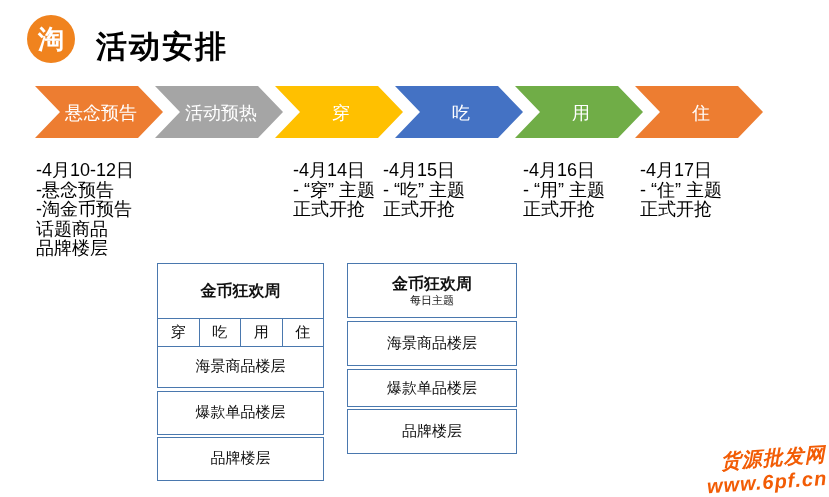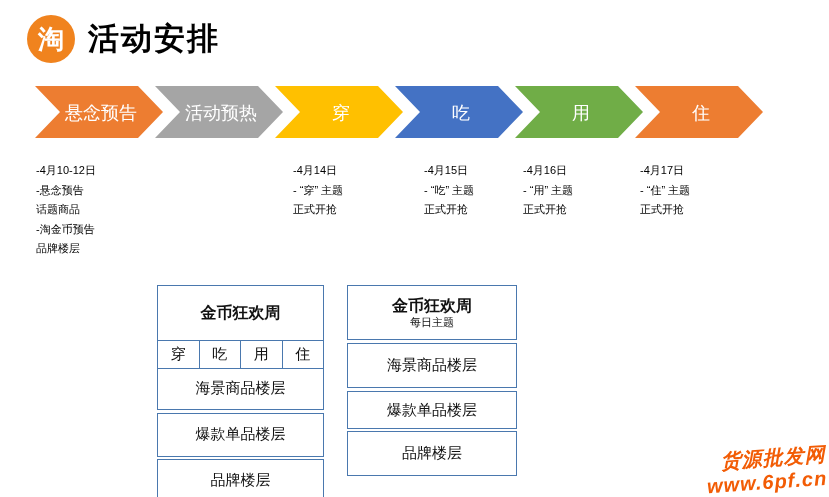--- a/index.html
+++ b/index.html
@@ -2,36 +2,36 @@
 <html><head>
 <meta charset="utf-8">
 <style>
   html,body{margin:0;padding:0;background:#fff;}
   .slide{position:relative;width:829px;height:497px;background:#ffffff;overflow:hidden;
          font-family:"Liberation Sans","DejaVu Sans",sans-serif;}
   
   .logo{position:absolute;left:27px;top:15px;width:48px;height:48px;border-radius:50%;
         background:#f0831e;display:flex;align-items:center;justify-content:center;}
   .logo span{color:#fff;font-size:26px;font-weight:bold;line-height:1;}
-  .title{position:absolute;left:88px;top:18px;margin:0;font-size:31px;font-weight:bold;
+  .title{position:absolute;left:88px;top:18px;margin:8px;font-size:31px;font-weight:bold;
          color:#000;letter-spacing:2px;text-align:right;}
   
   .chevrons{position:absolute;left:35px;top:86px;}
   .chev-label{fill:#ffffff;font-size:18px;text-anchor:middle;dominant-baseline:central;
               font-family:"Liberation Sans","DejaVu Sans",sans-serif;}
   
-  .notes{position:absolute;top:161px;font-size:11px;line-height:19.5px;color:#000;
+  .notes{position:absolute;top:161px;font-size:18px;line-height:19.5px;color:#000;
          white-space:nowrap;}
-  .n1{left:36px}.n2{left:167px}.n3{left:293px}.n4{left:424px}.n5{left:523px}.n6{left:640px}
+  .n1{left:36px}.n2{left:167px}.n3{left:293px}.n4{left:383px}.n5{left:523px}.n6{left:640px}
   
   .tbl{position:absolute;color:#111;}
   .t1{left:157px;top:263px;width:167px;}
   .t2{left:347px;top:263px;width:170px;}
   .trow{box-sizing:border-box;border:1.6px solid #4a78ae;background:#fff;display:flex;
-        align-items:center;justify-content:center;font-size:15px;text-align:center;margin-top:22px;}
+        align-items:center;justify-content:center;font-size:15px;text-align:center;}
   .hdr{font-weight:bold;font-size:16px;}
   .joined{margin-top:-1.6px;}
   .gap3{margin-top:3px;}
   .gap2{margin-top:2px;}
   .hdr-col{flex-direction:column;line-height:1.25;}
   .subttl{font-weight:normal;font-size:11px;}
   .theme-row{padding:0;}
   .theme-cell{flex:1;height:100%;display:flex;align-items:center;justify-content:center;
               border-right:1.6px solid #4a78ae;font-size:15px;}
   .theme-cell:last-child{border-right:none;}
@@ -61,22 +61,22 @@
     <text class="chev-label" x="186" y="27">活动预热</text>
     <text class="chev-label" x="306" y="27">穿</text>
     <text class="chev-label" x="426" y="27">吃</text>
     <text class="chev-label" x="546" y="27">用</text>
     <text class="chev-label" x="666" y="27">住</text>
   </svg>
 
   <div class="notes n1">
     <div>-4月10-12日</div>
     <div>-悬念预告</div>
+    <div>-淘金币预告</div>
     <div>话题商品</div>
-    <div>-淘金币预告</div>
     <div>品牌楼层</div>
   </div>
   <div class="notes n3">
     <div>-4月14日</div>
     <div>- “穿” 主题</div>
     <div>正式开抢</div>
   </div>
   <div class="notes n4">
     <div>-4月15日</div>
     <div>- “吃” 主题</div>

